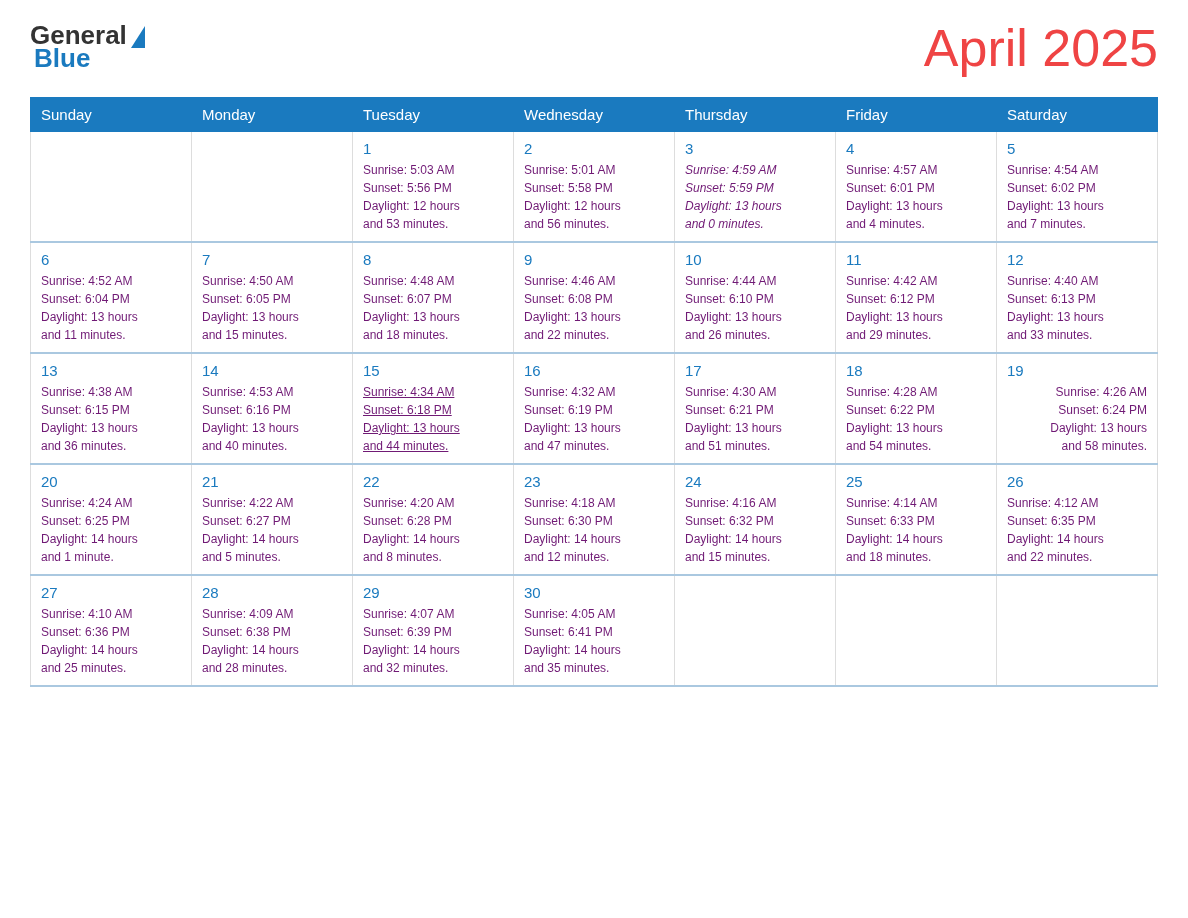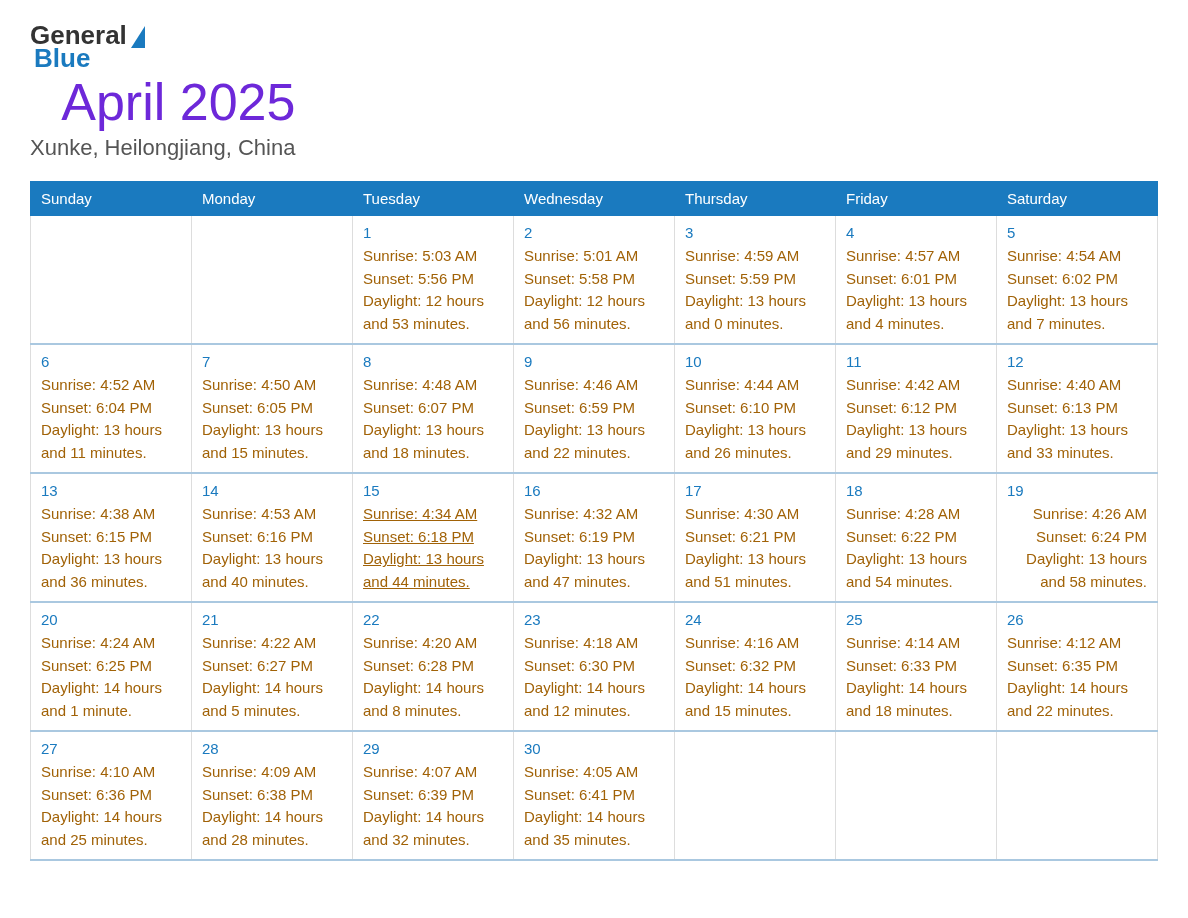--- a/index.html
+++ b/index.html
@@ -8,21 +8,20 @@
       background: #fff;
       width: 1188px;
       min-height: 918px;
       padding: 20px 30px;
     }
     .header {
       display: flex;
       justify-content: space-between;
       align-items: flex-start;
       margin-bottom: 20px;
-      flex-direction: column;
     }
     .logo {
       display: flex;
       flex-direction: column;
       align-items: flex-start;
     }
     .logo-top {
       display: flex;
       align-items: center;
     }
@@ -46,21 +45,21 @@
       color: #1a7abf;
       margin-top: -2px;
       margin-left: 2px;
     }
     .title-section {
       text-align: right;
     }
     .month-title {
       font-size: 52px;
       font-weight: normal;
-      color: #6d28d9;
+      color: #ef4444;
       line-height: 1.1;
     }
     .location-title {
       font-size: 22px;
       color: #555;
       margin-top: 4px;
     }
     .calendar {
       width: 100%;
       border-collapse: collapse;
@@ -85,22 +84,22 @@
       color: #333;
     }
     .day-number {
       font-size: 15px;
       color: #1a7abf;
       font-weight: normal;
       display: block;
       margin-bottom: 4px;
     }
     .day-info {
-      font-size: 15px;
-      color: #a16207;
+      font-size: 12px;
+      color: #701a75;
       line-height: 1.5;
     }
     .calendar tr td {
       border-bottom: 2px solid #aac8e0;
     }
     .empty-cell {
       background: #fff;
     }
   </style>
 </head>
@@ -111,21 +110,20 @@
     <div class="logo-top">
       <span class="logo-general">General</span>
       <div class="logo-triangle"></div>
     </div>
     <div style="display:flex; align-items:center; margin-top:-6px; margin-left:2px;">
       <span class="logo-subtitle">Blue</span>
     </div>
   </div>
   <div class="title-section">
     <div class="month-title">April 2025</div>
-    <div class="location-title">Xunke, Heilongjiang, China</div>
   </div>
 </div>
 
 <table class="calendar">
   <thead>
     <tr>
     <th>Sunday</th>
         <th>Monday</th>
         <th>Tuesday</th>
         <th>Wednesday</th>
@@ -147,21 +145,21 @@
         </td>
         <td>
           <span class="day-number">2</span>
           <div class="day-info" style="white-space: pre-line;">Sunrise: 5:01 AM
 Sunset: 5:58 PM
 Daylight: 12 hours
 and 56 minutes.</div>
         </td>
         <td>
           <span class="day-number">3</span>
-          <div class="day-info" style="white-space: pre-line;">Sunrise: 4:59 AM
+          <div class="day-info" style="white-space: pre-line; font-style: italic;">Sunrise: 4:59 AM
 Sunset: 5:59 PM
 Daylight: 13 hours
 and 0 minutes.</div>
         </td>
         <td>
           <span class="day-number">4</span>
           <div class="day-info" style="white-space: pre-line;">Sunrise: 4:57 AM
 Sunset: 6:01 PM
 Daylight: 13 hours
 and 4 minutes.</div>
@@ -192,21 +190,21 @@
         <td>
           <span class="day-number">8</span>
           <div class="day-info" style="white-space: pre-line;">Sunrise: 4:48 AM
 Sunset: 6:07 PM
 Daylight: 13 hours
 and 18 minutes.</div>
         </td>
         <td>
           <span class="day-number">9</span>
           <div class="day-info" style="white-space: pre-line;">Sunrise: 4:46 AM
-Sunset: 6:59 PM
+Sunset: 6:08 PM
 Daylight: 13 hours
 and 22 minutes.</div>
         </td>
         <td>
           <span class="day-number">10</span>
           <div class="day-info" style="white-space: pre-line;">Sunrise: 4:44 AM
 Sunset: 6:10 PM
 Daylight: 13 hours
 and 26 minutes.</div>
         </td>

